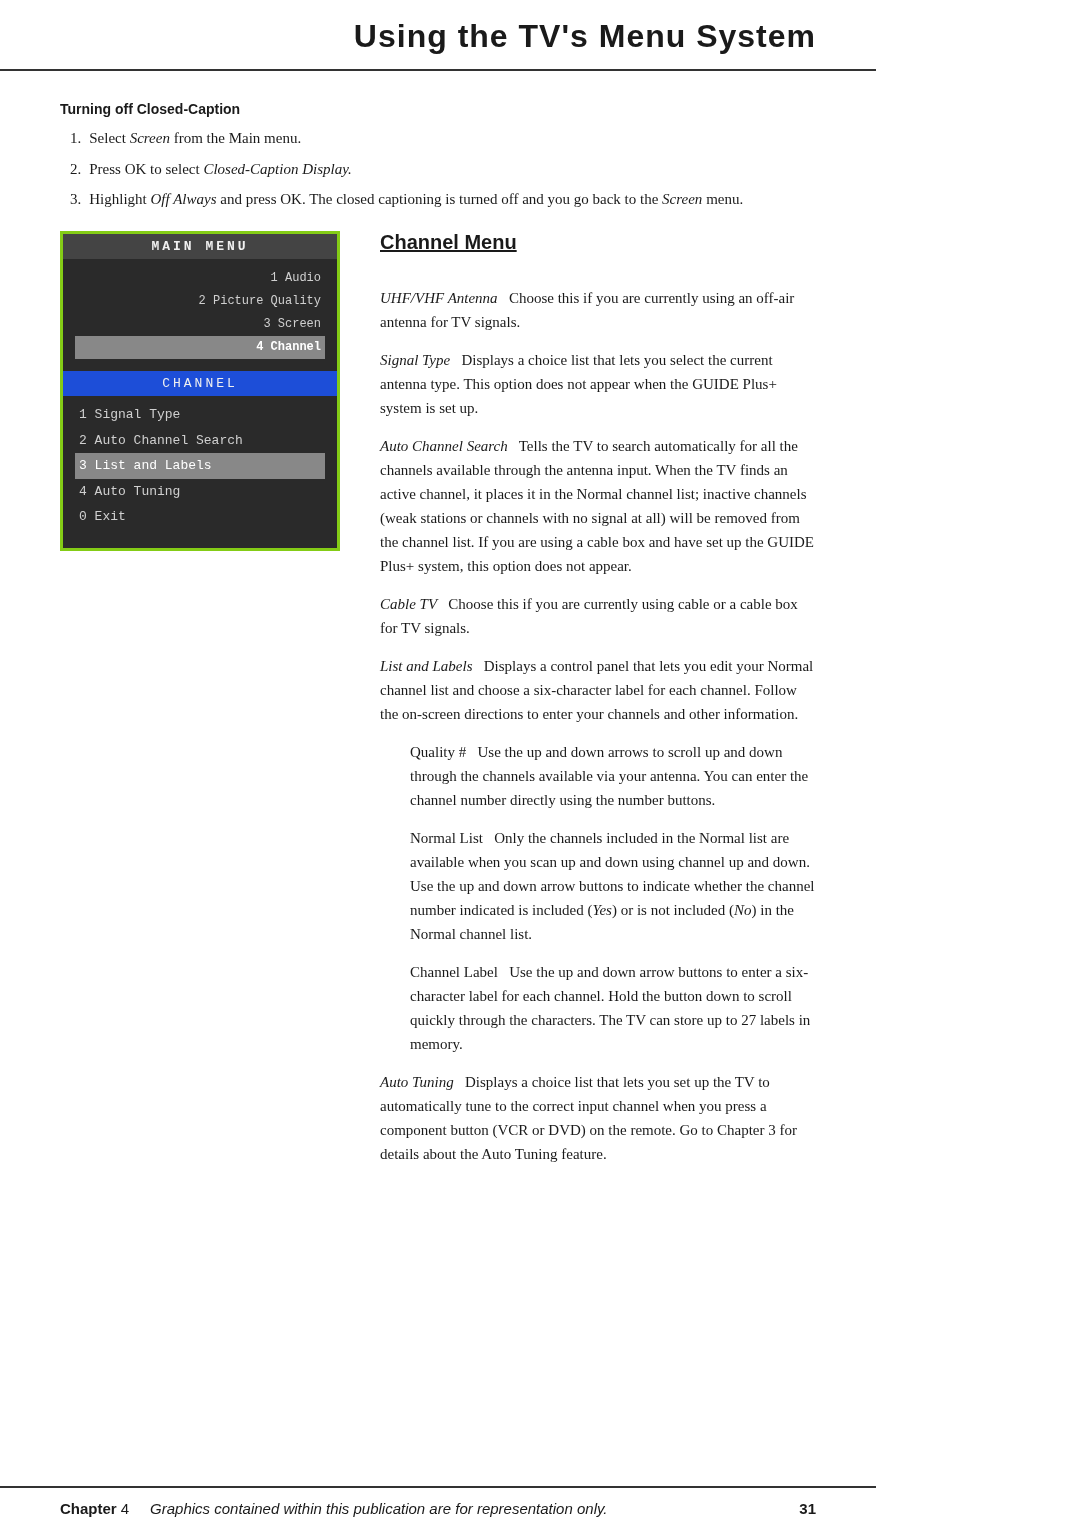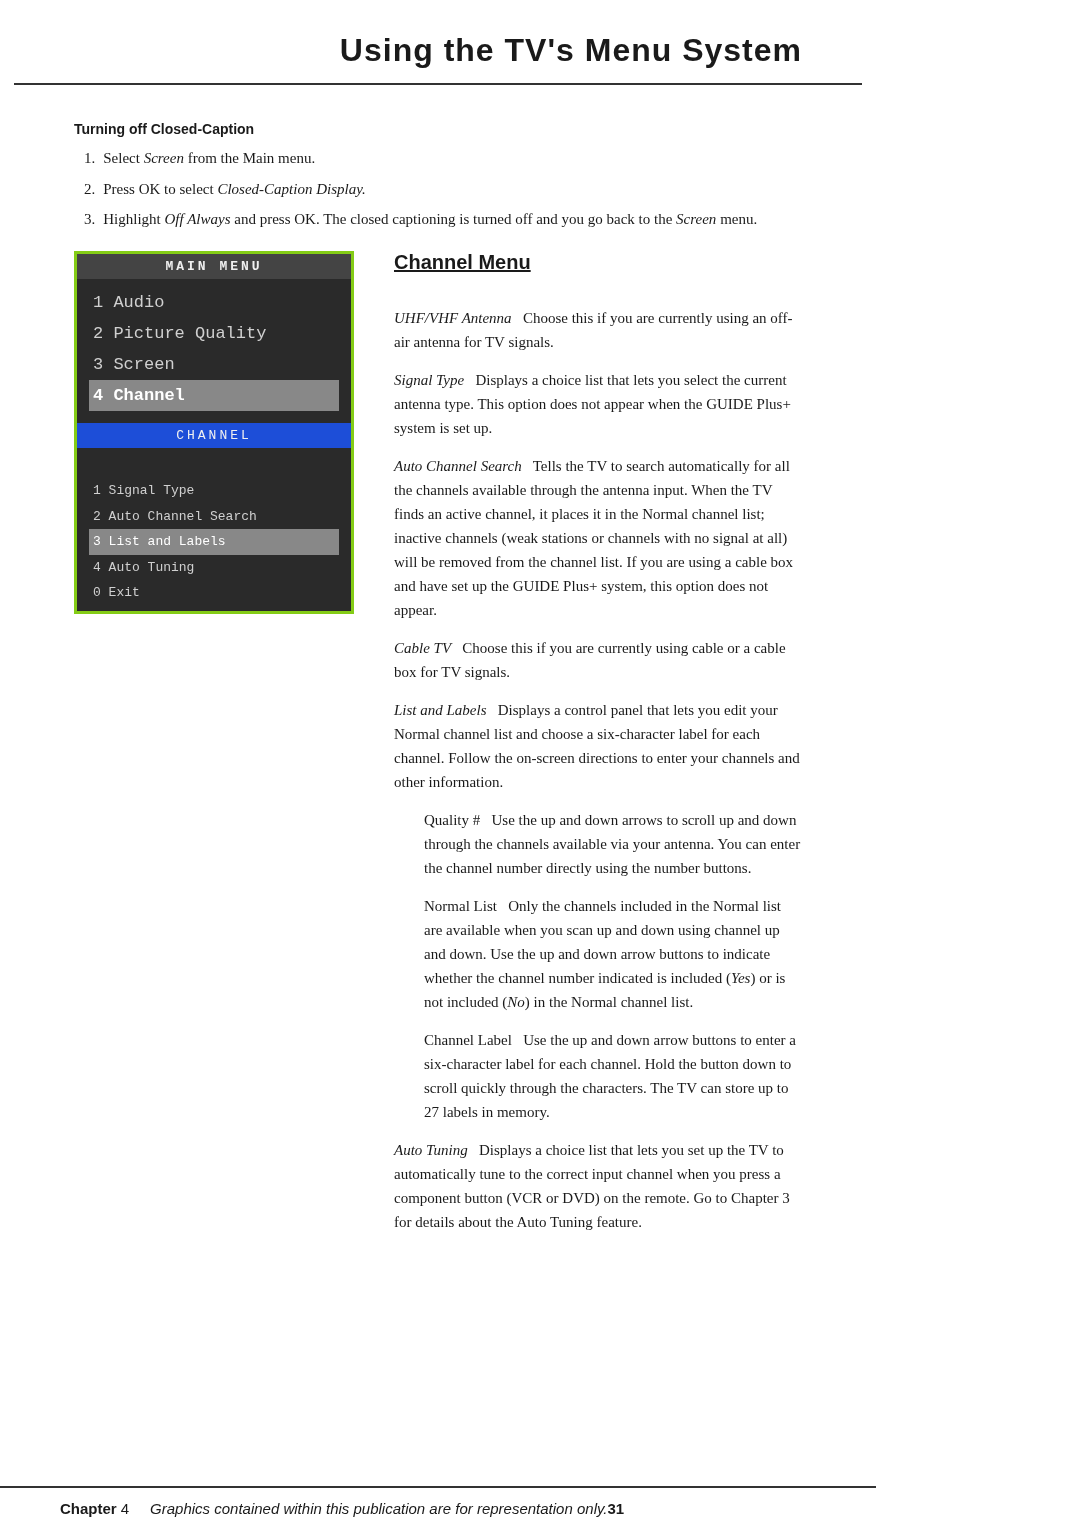--- a/index.html
+++ b/index.html
@@ -13,21 +13,21 @@
       min-height: 1529px;
       background: #ffffff;
       font-family: 'Times New Roman', Times, serif;
       color: #1a1a1a;
       position: relative;
     }
 
     .page-container {
       width: 876px;
       min-height: 1529px;
-      padding: 14px;
+      padding: 0;
       position: relative;
     }
 
     
     .page-header {
       border-bottom: 2px solid #333;
       padding: 18px 60px 14px 60px;
       text-align: right;
     }
 
@@ -42,21 +42,20 @@
     .content-area {
       padding: 30px 60px 40px 60px;
     }
 
     
     .section-label {
       font-family: Arial, Helvetica, sans-serif;
       font-size: 14px;
       font-weight: bold;
       margin-bottom: 10px;
-      margin-top: 6px;
     }
 
     .numbered-list {
       list-style: none;
       margin-bottom: 20px;
       padding-left: 10px;
     }
 
     .numbered-list li {
       font-size: 15px;
@@ -106,22 +105,23 @@
       font-weight: bold;
     }
 
     .menu-items {
       padding: 8px 12px;
     }
 
     .menu-item {
       padding: 2px 4px;
       color: #d0d0d0;
-      font-size: 17px;
+      font-size: 12px;
       line-height: 1.6;
+      text-align: right;
     }
 
     .menu-item.selected {
       background: #888;
       color: #fff;
       font-weight: bold;
     }
 
     .submenu-header {
       background: #1d4ed8;
@@ -129,21 +129,20 @@
       text-align: center;
       padding: 5px 10px;
       letter-spacing: 3px;
       font-size: 13px;
       font-weight: normal;
       margin-top: 4px;
     }
 
     .submenu-items {
       padding: 6px 12px;
-      margin-top: 24px;
     }
 
     .submenu-item {
       padding: 2px 4px;
       color: #d0d0d0;
       font-size: 13px;
       line-height: 1.65;
     }
 
     .submenu-item.selected {
@@ -179,21 +178,21 @@
 
     
     .page-footer {
       position: absolute;
       bottom: 0;
       left: 0;
       right: 0;
       border-top: 2px solid #333;
       padding: 12px 60px;
       display: flex;
-      justify-content: flex-start;
+      justify-content: space-between;
       align-items: center;
     }
 
     .footer-left {
       font-family: Arial, Helvetica, sans-serif;
       font-size: 15px;
     }
 
     .footer-left .chapter-label {
       font-weight: bold;

